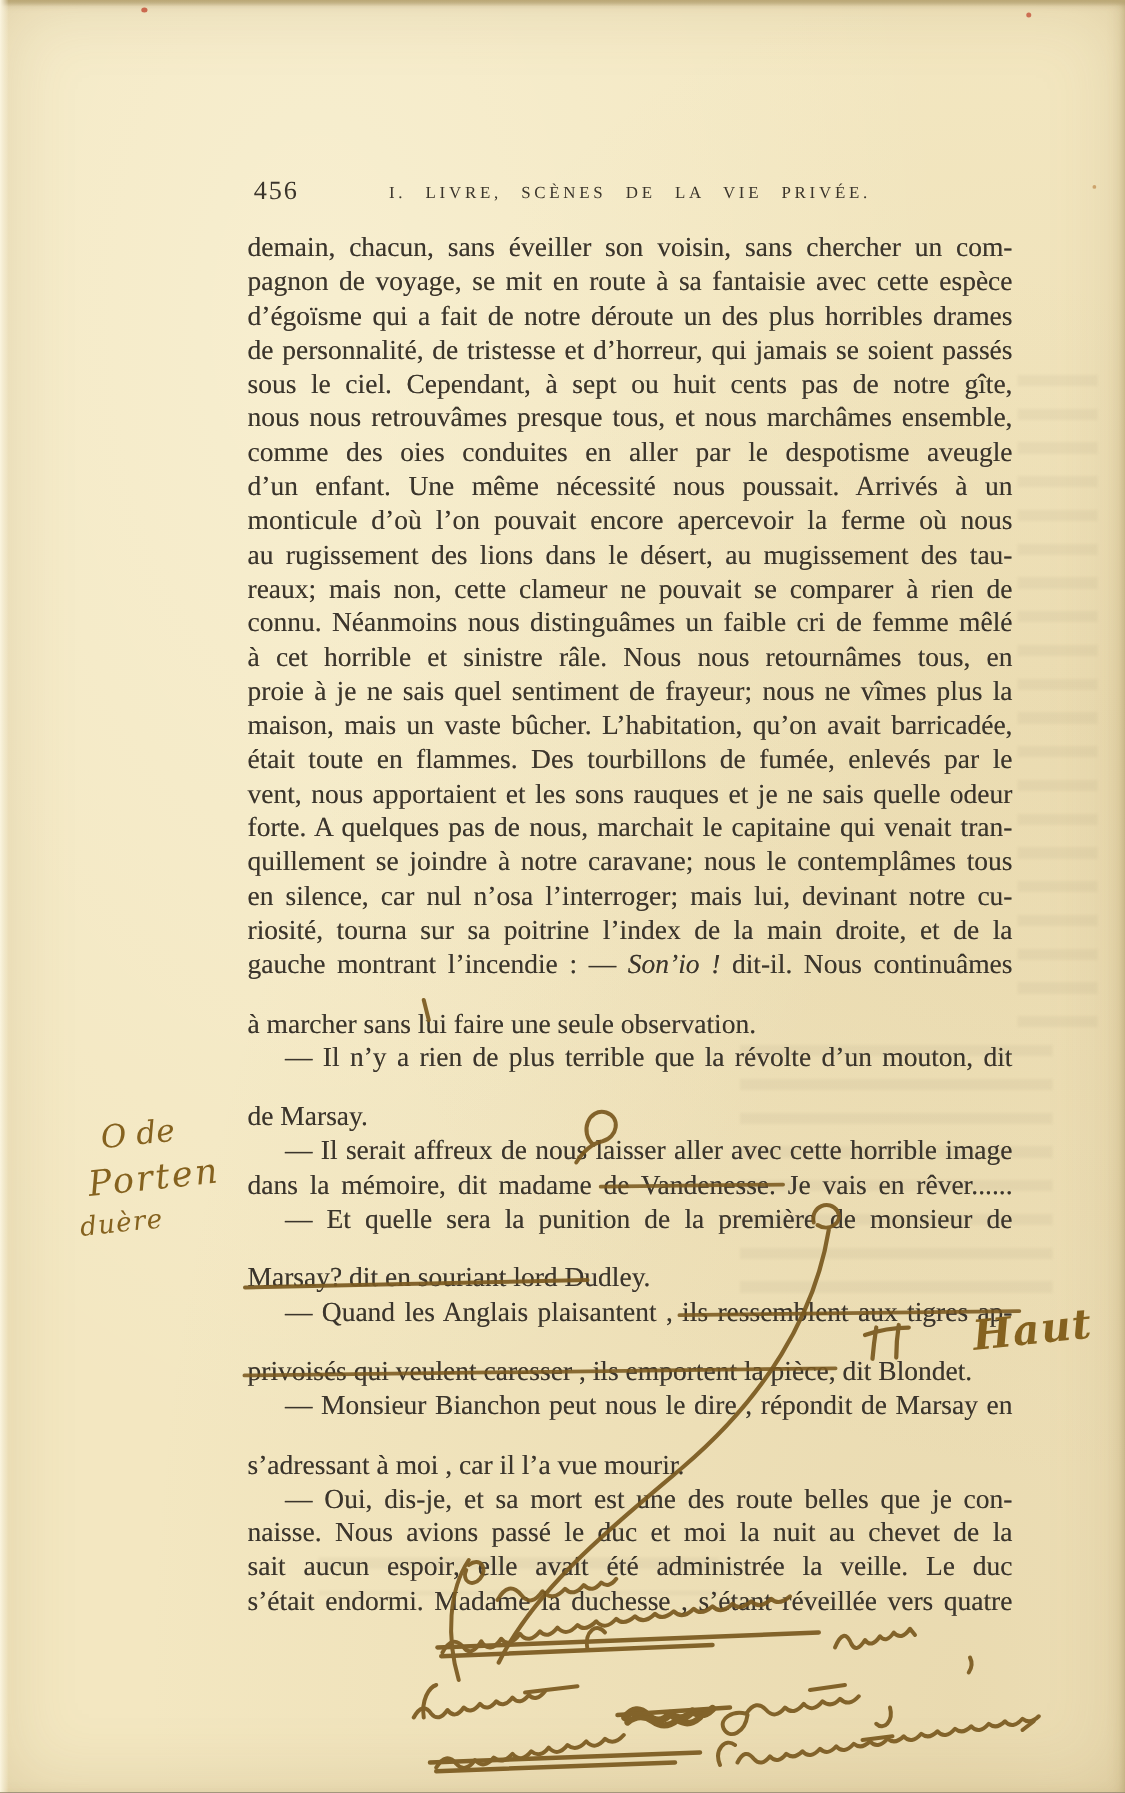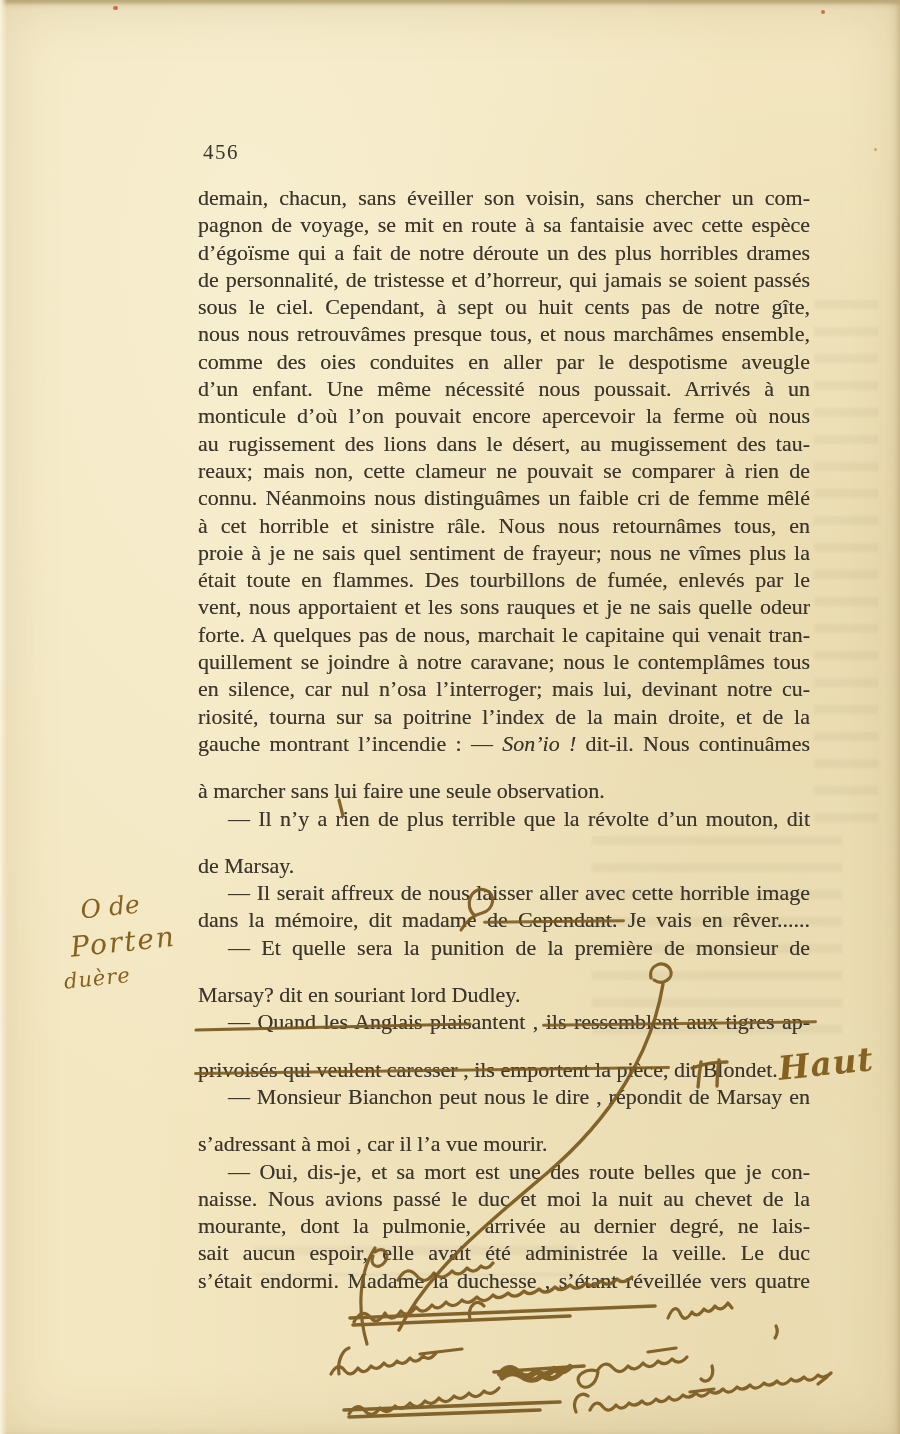--- a/index.html
+++ b/index.html
@@ -56,57 +56,58 @@
 
   <div class="speck" style="left:113px;top:6px;width:5px;height:4px;background:#c24a33;opacity:.8;"></div>
   <div class="speck" style="left:821px;top:10px;width:4px;height:4px;background:#c24a33;opacity:.75;"></div>
   <div class="speck" style="left:874px;top:148px;width:3px;height:3px;background:#b77b3a;opacity:.6;"></div>
 
   <div class="ghost" style="left:814px;top:300px;width:64px;height:540px;"></div>
   <div class="ghost" style="left:592px;top:836px;width:250px;height:200px;"></div>
   <div class="ghost" style="left:255px;top:1246px;width:320px;height:30px;"></div>
 
   <div class="pagenum">456</div>
+  <div class="runhead">I. LIVRE, SCÈNES DE LA VIE PRIVÉE.</div>
 
   <div id="printed-text">
       <div class="line"><span>demain, chacun, sans éveiller son voisin, sans chercher un com-</span></div>
       <div class="line"><span>pagnon de voyage, se mit en route à sa fantaisie avec cette espèce</span></div>
       <div class="line"><span>d’égoïsme qui a fait de notre déroute un des plus horribles drames</span></div>
       <div class="line"><span>de personnalité, de tristesse et d’horreur, qui jamais se soient passés</span></div>
       <div class="line"><span>sous le ciel. Cependant, à sept ou huit cents pas de notre gîte,</span></div>
       <div class="line"><span>nous nous retrouvâmes presque tous, et nous marchâmes ensemble,</span></div>
       <div class="line"><span>comme des oies conduites en aller par le despotisme aveugle</span></div>
       <div class="line"><span>d’un enfant. Une même nécessité nous poussait. Arrivés à un</span></div>
       <div class="line"><span>monticule d’où l’on pouvait encore apercevoir la ferme où nous</span></div>
       <div class="line"><span>au rugissement des lions dans le désert, au mugissement des tau-</span></div>
       <div class="line"><span>reaux; mais non, cette clameur ne pouvait se comparer à rien de</span></div>
       <div class="line"><span>connu. Néanmoins nous distinguâmes un faible cri de femme mêlé</span></div>
       <div class="line"><span>à cet horrible et sinistre râle. Nous nous retournâmes tous, en</span></div>
       <div class="line"><span>proie à je ne sais quel sentiment de frayeur; nous ne vîmes plus la</span></div>
+      <div class="line"><span>maison, mais un vaste bûcher. L’habitation, qu’on avait barricadée,</span></div>
       <div class="line"><span>était toute en flammes. Des tourbillons de fumée, enlevés par le</span></div>
       <div class="line"><span>vent, nous apportaient et les sons rauques et je ne sais quelle odeur</span></div>
       <div class="line"><span>forte. A quelques pas de nous, marchait le capitaine qui venait tran-</span></div>
       <div class="line"><span>quillement se joindre à notre caravane; nous le contemplâmes tous</span></div>
       <div class="line"><span>en silence, car nul n’osa l’interroger; mais lui, devinant notre cu-</span></div>
       <div class="line"><span>riosité, tourna sur sa poitrine l’index de la main droite, et de la</span></div>
       <div class="line"><span>gauche montrant l’incendie : — </span><span class="it">Son’io !</span><span> dit-il. Nous continuâmes</span></div>
       <div class="line nj"><span>à marcher sans lui faire une seule observation.</span></div>
       <div class="line ind"><span>— Il n’y a rien de plus terrible que la révolte d’un mouton, dit</span></div>
       <div class="line nj"><span>de Marsay.</span></div>
       <div class="line ind"><span>— Il serait affreux de nous laisser aller avec cette horrible image</span></div>
-      <div class="line"><span>dans la mémoire, dit madame </span><span class="strike">de Cependant.</span><span> Je vais en rêver......</span></div>
+      <div class="line"><span>dans la mémoire, dit madame </span><span class="strike">de Vandenesse.</span><span> Je vais en rêver......</span></div>
       <div class="line ind"><span>— Et quelle sera la punition de la première de monsieur de</span></div>
       <div class="line nj"><span>Marsay? dit en souriant lord Dudley.</span></div>
       <div class="line ind"><span>— Quand les Anglais plaisantent , </span><span class="strike">ils ressemblent aux tigres ap-</span></div>
       <div class="line nj"><span class="strike">privoisés qui veulent caresser , ils emportent la pièce</span><span>, dit Blondet.</span></div>
       <div class="line ind"><span>— Monsieur Bianchon peut nous le dire , répondit de Marsay en</span></div>
       <div class="line nj"><span>s’adressant à moi , car il l’a vue mourir.</span></div>
       <div class="line ind"><span>— Oui, dis-je, et sa mort est une des route belles que je con-</span></div>
       <div class="line"><span>naisse. Nous avions passé le duc et moi la nuit au chevet de la</span></div>
-      <div class="line"><span>mourante, dont la pulmonie, arrivée au dernier degré, ne lais-</span></div>
       <div class="line"><span>sait aucun espoir, elle avait été administrée la veille. Le duc</span></div>
       <div class="line"><span>s’était endormi. Madame la duchesse , s’étant réveillée vers quatre</span></div>
     </div>
 
   <div class="hw" id="note-left">
     <div class="l1">O de</div>
     <div class="l2">Porten</div>
     <div class="l3">duère</div>
   </div>
 

